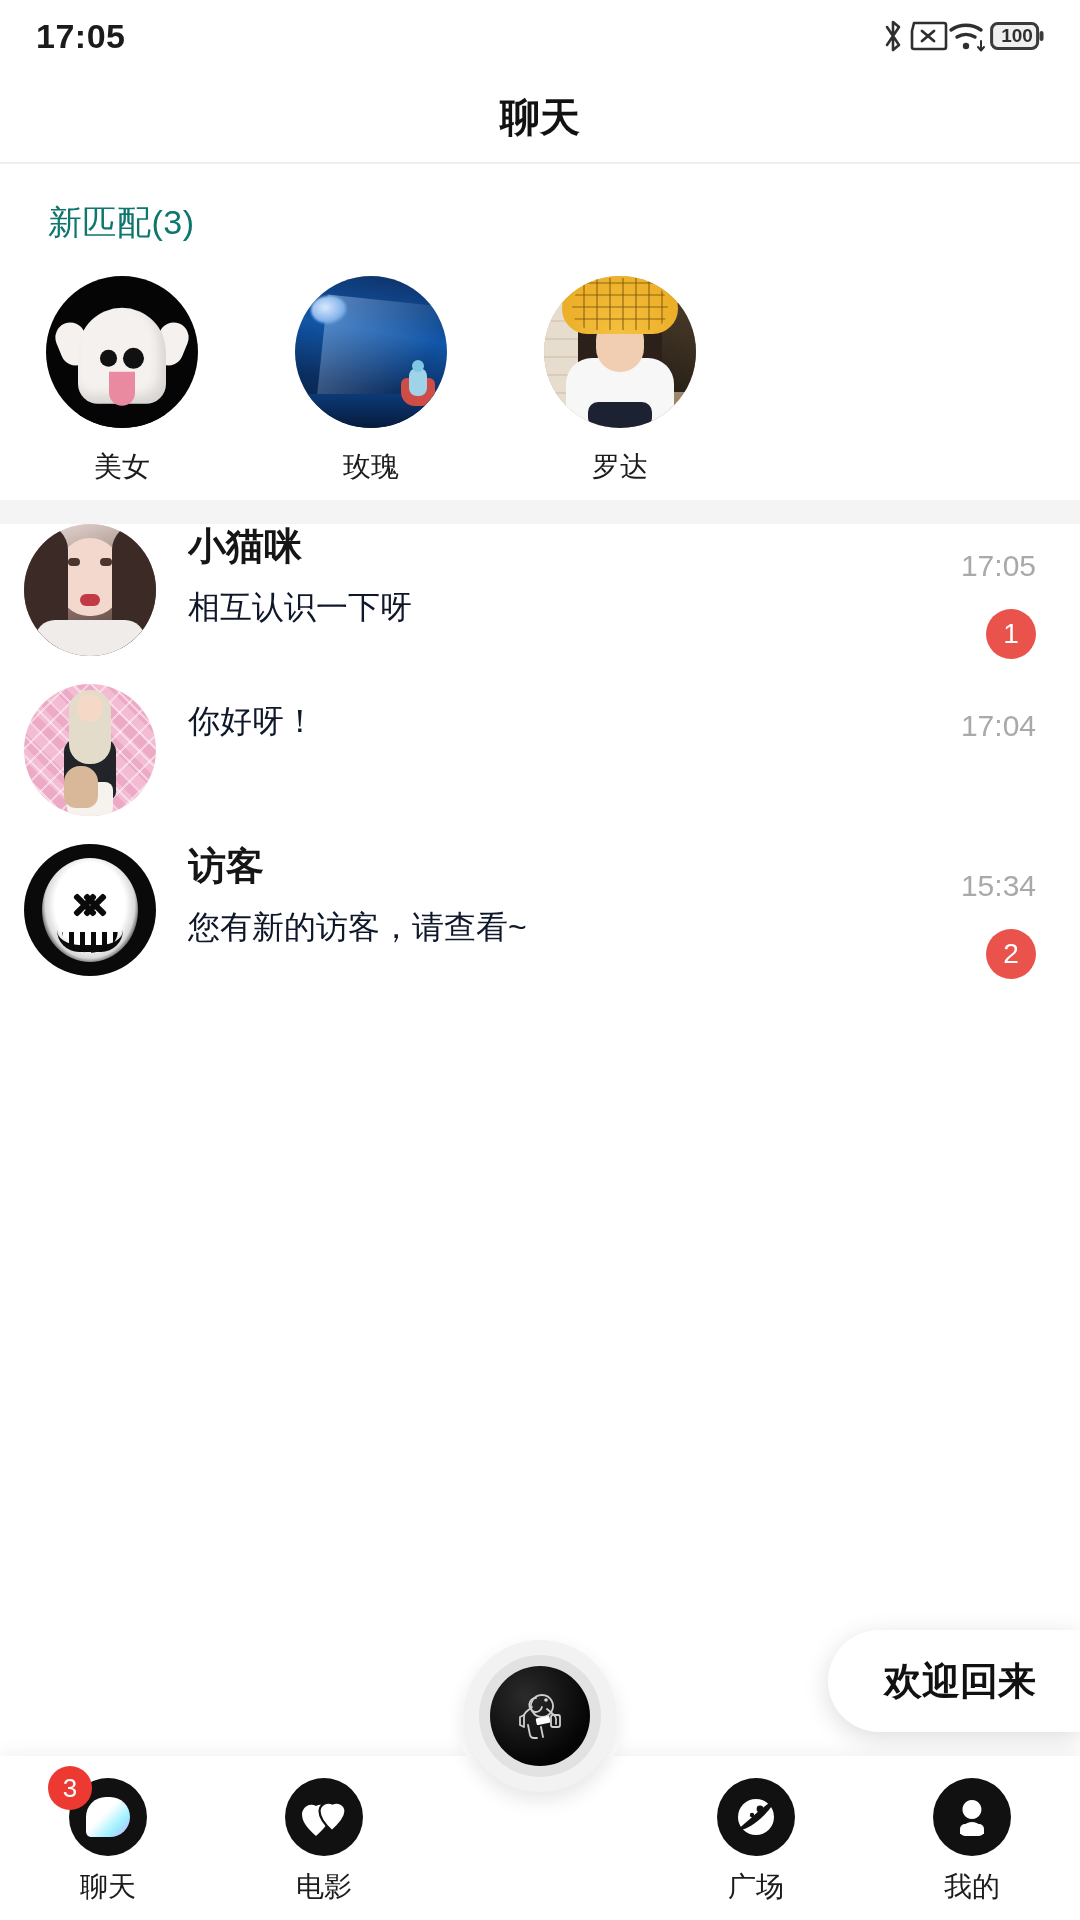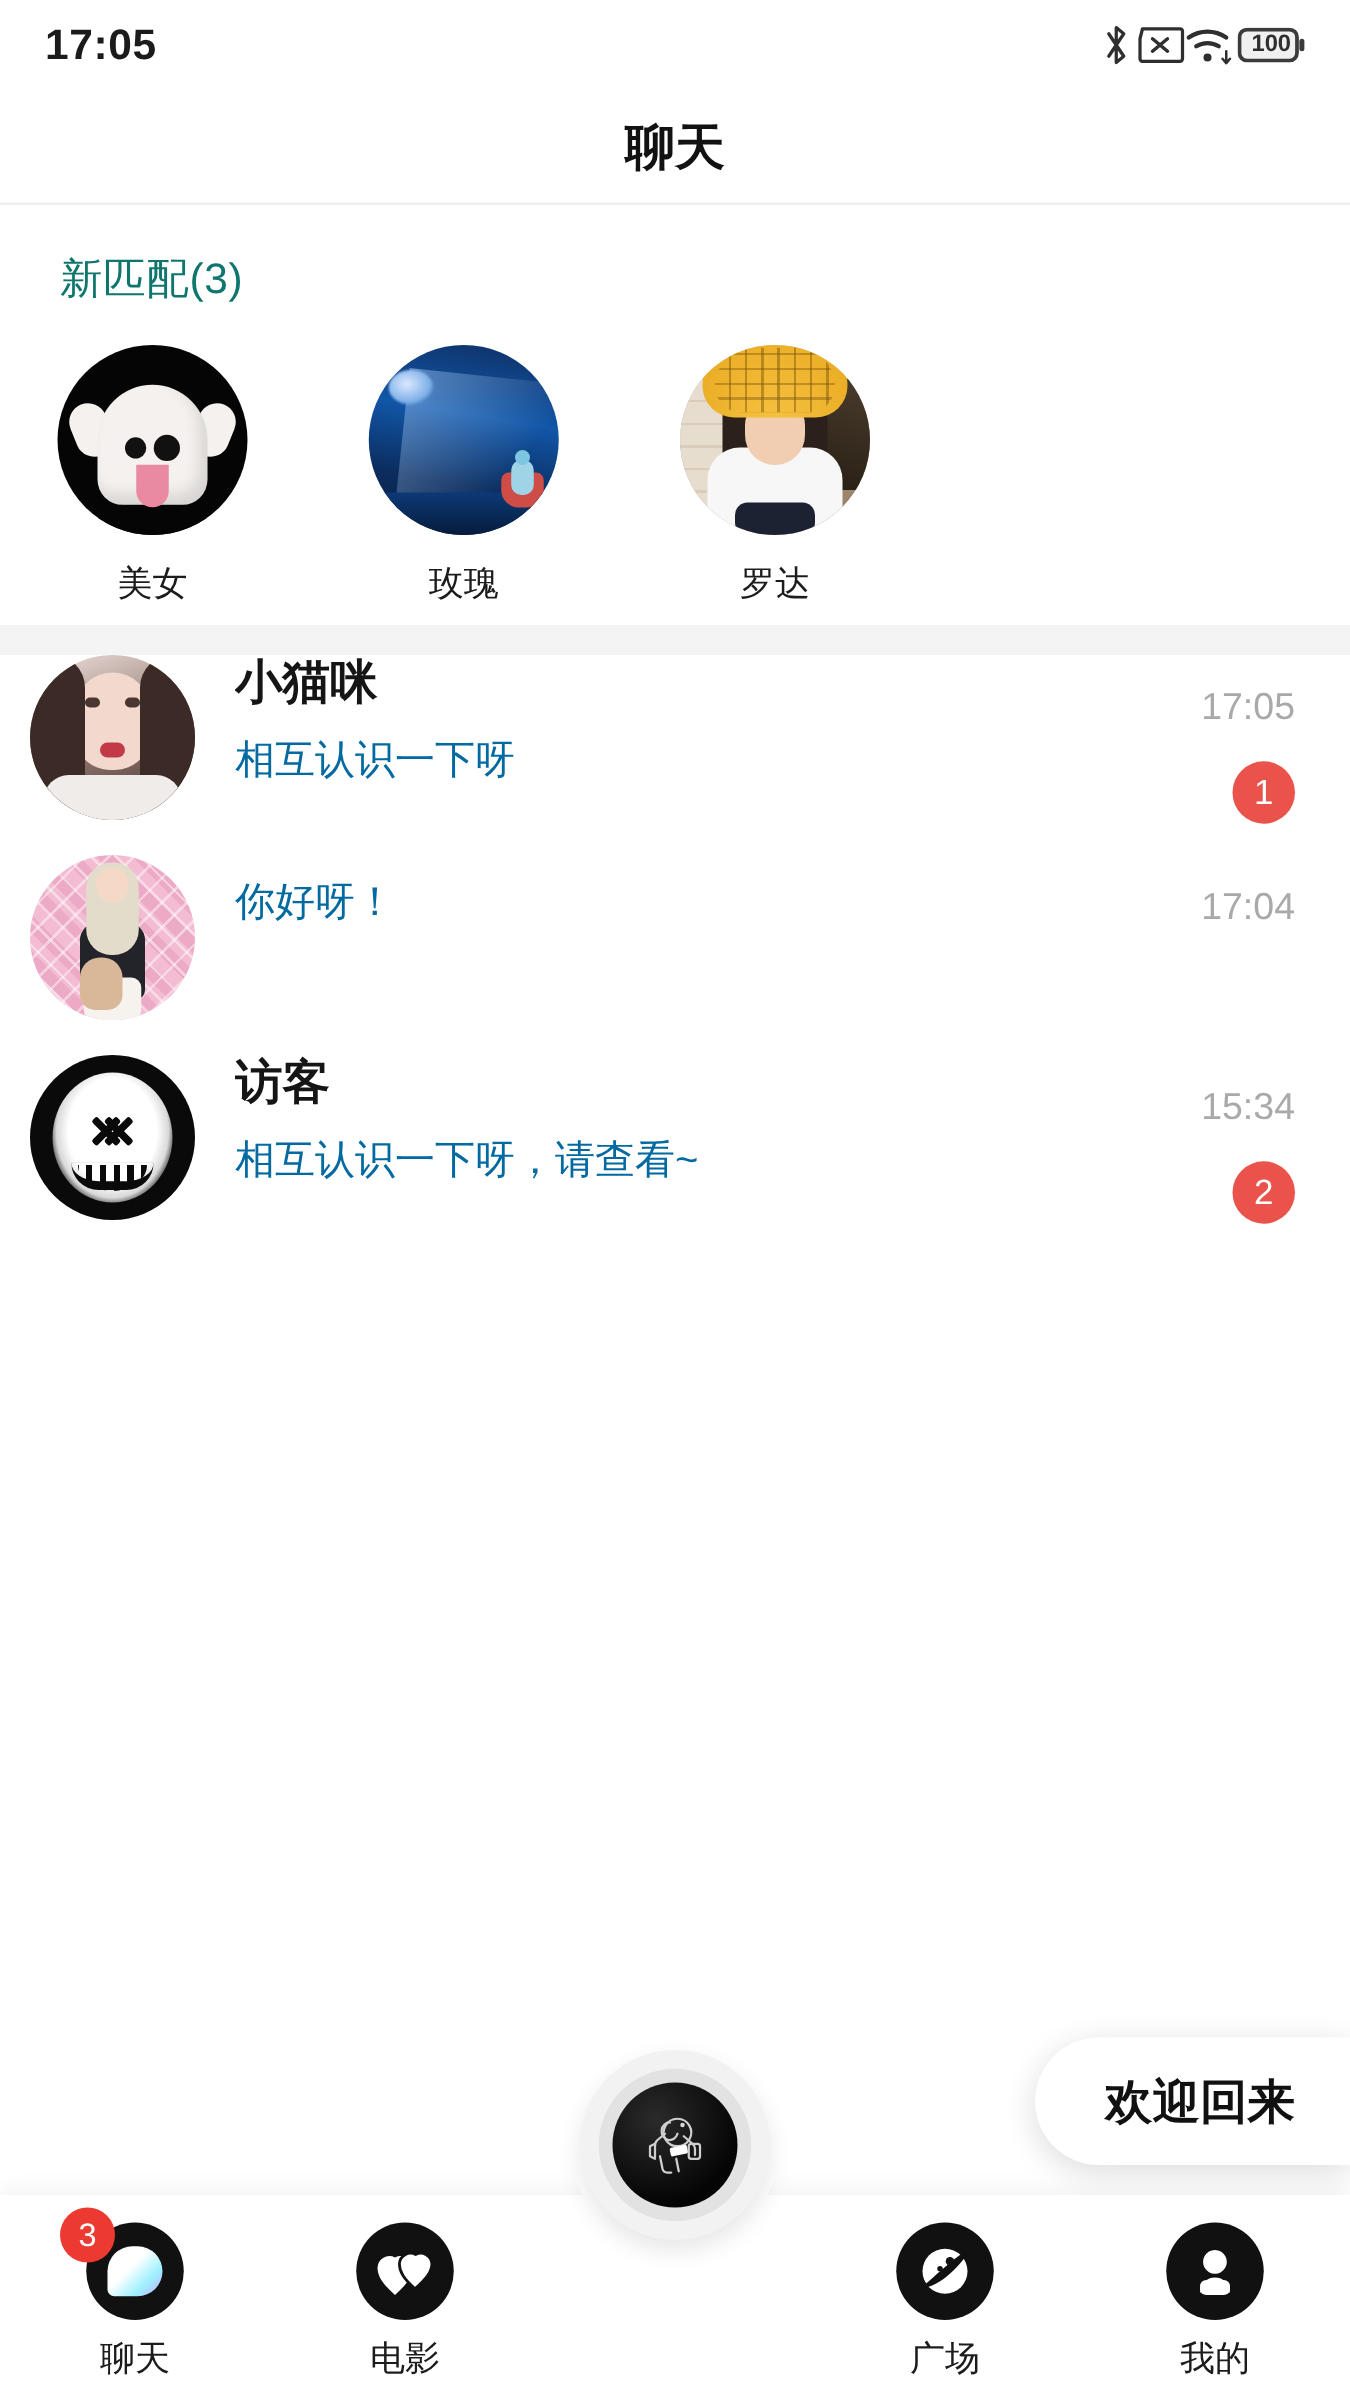--- a/index.html
+++ b/index.html
@@ -160,21 +160,21 @@
   .chat-avatar {
     width:132px; height:132px; border-radius:50%; overflow:hidden; position:relative;
     flex:0 0 132px; background:#ddd;
   }
   .chat-main { flex:1 1 auto; padding-left:32px; min-width:0; }
   .chat-name {
     font-size:38px; font-weight:bold; color:#151515; line-height:1.2;
     white-space:nowrap; overflow:hidden; text-overflow:ellipsis;
   }
   .chat-msg {
-    margin-top:18px; font-size:32px; color:#0369a1; line-height:1.2;
+    margin-top:18px; font-size:32px; color:#0f172a; line-height:1.2;
     white-space:nowrap; overflow:hidden; text-overflow:ellipsis; max-width:720px;
   }
   .chat-right {
     flex:0 0 auto; align-self:stretch; display:flex; flex-direction:column;
     align-items:flex-end; justify-content:center; gap:26px; min-width:120px;
   }
   .chat-time { font-size:30px; color:#a9a9a9; }
   .chat-badge {
     min-width:50px; height:50px; padding:0 14px; border-radius:25px;
     background:#e9534c; color:#fff; font-size:28px;
@@ -442,21 +442,21 @@
       <div class="chat-avatar av-visitor">
         <div class="visitor-face">
           <div class="vx l"></div>
           <div class="vx r"></div>
           <div class="v-mouth-base"></div>
           <div class="v-mouth"></div>
         </div>
       </div>
       <div class="chat-main">
         <div class="chat-name">访客</div>
-        <div class="chat-msg">相互认识一下呀，请查看~</div>
+        <div class="chat-msg">您有新的访客，请查看~</div>
       </div>
       <div class="chat-right">
         <div class="chat-time">15:34</div>
         <div class="chat-badge">2</div>
       </div>
     </div>
 
 
   </div>
 

